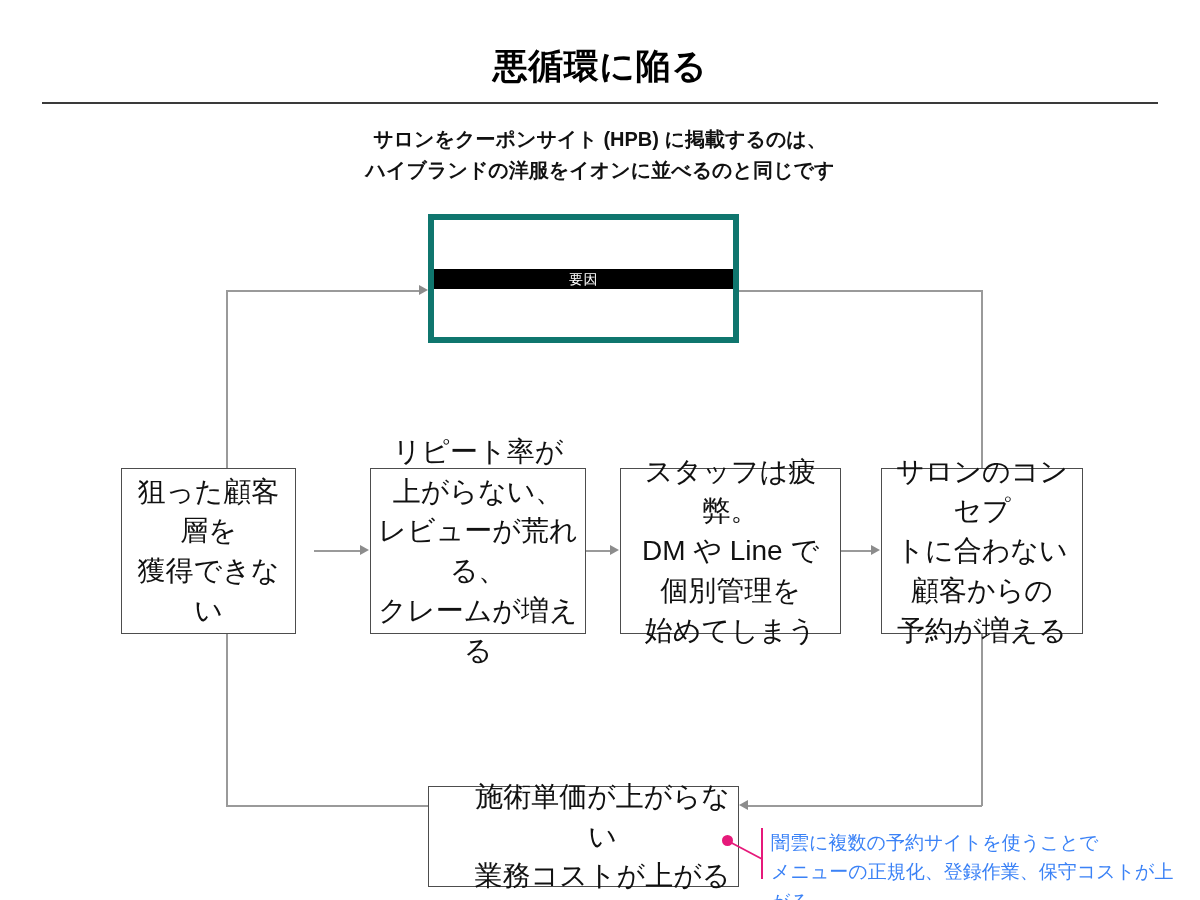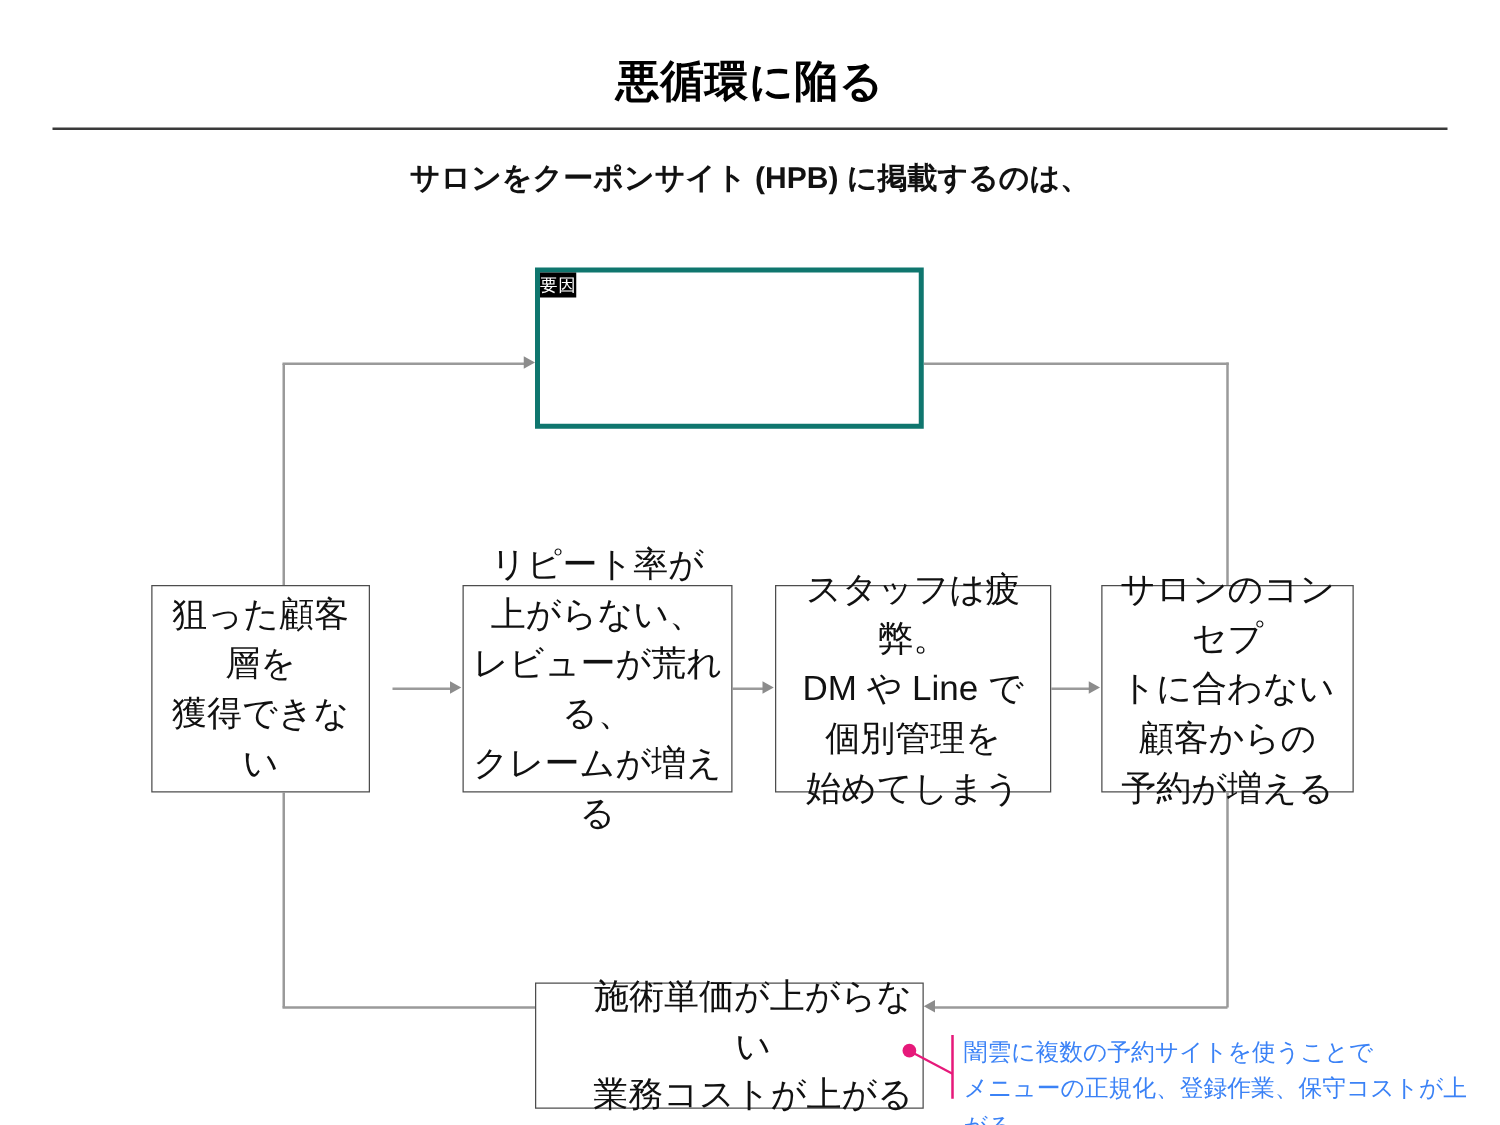--- a/index.html
+++ b/index.html
@@ -40,21 +40,21 @@
     height: 0;
     border-top: 2px solid #3a3a3a;
   }
 
   .slide-subtitle {
     position: absolute;
     left: 0;
     top: 124px;
     width: 1200px;
     text-align: center;
-    font-size: 24px;
+    font-size: 20px;
     font-weight: 700;
     color: #111111;
     line-height: 1.55;
   }
   .slide-subtitle .sub-line { display: block; }
 
   
   .node {
     position: absolute;
     box-sizing: border-box;
@@ -69,24 +69,24 @@
   .node .node-text {
     font-size: 28px;
     line-height: 1.42;
     color: #111111;
     padding: 0 6px;
     white-space: pre-line;
   }
 
   
   .node-cause {
-    border: 4px solid #0f766e;
-    flex-direction: row;
+    border: 6px solid #0f766e;
+    flex-direction: column;
     align-items: stretch;
-    justify-content: space-between;
+    justify-content: center;
     padding: 0;
   }
   .cause-band {
     background: #000000;
     color: #ffffff;
     font-size: 14px;
     line-height: 20px;
     height: 20px;
     text-align: center;
     letter-spacing: 0.5px;
@@ -160,20 +160,21 @@
 <body>
 
 <div id="slide">
 
   <div class="slide-title">悪循環に陥る</div>
 
   <div class="title-rule"></div>
 
   <div class="slide-subtitle">
     <span class="sub-line">サロンをクーポンサイト (HPB) に掲載するのは、</span>
+    <span class="sub-line">ハイブランドの洋服をイオンに並べるのと同じです</span>
   </div>
 
   <div class="conn v" style="left:226px; top:291px; height:177px;"></div>
   <div class="conn h" style="left:226px; top:290px; width:198px;"></div>
   <div class="arrow right" style="left:419px; top:285px;"></div>
 
   <div class="conn h" style="left:739px; top:290px; width:244px;"></div>
   <div class="conn v" style="left:981px; top:290px; height:178px;"></div>
 
   <div class="conn v" style="left:226px; top:634px; height:172px;"></div>

